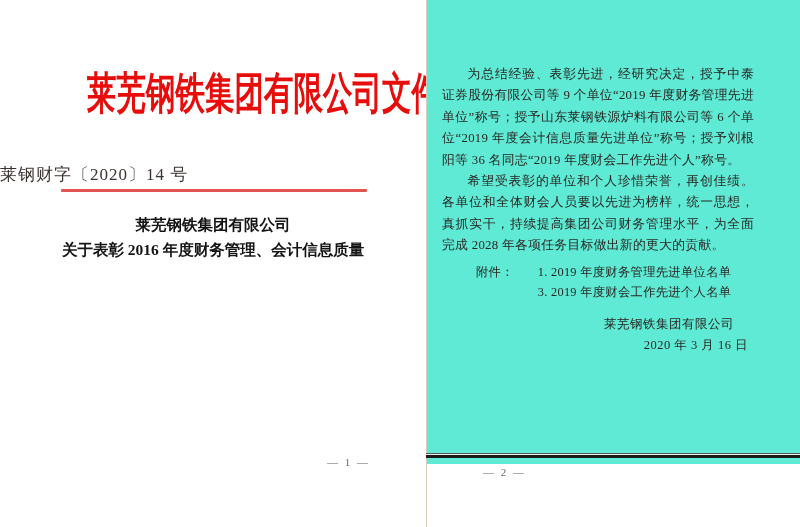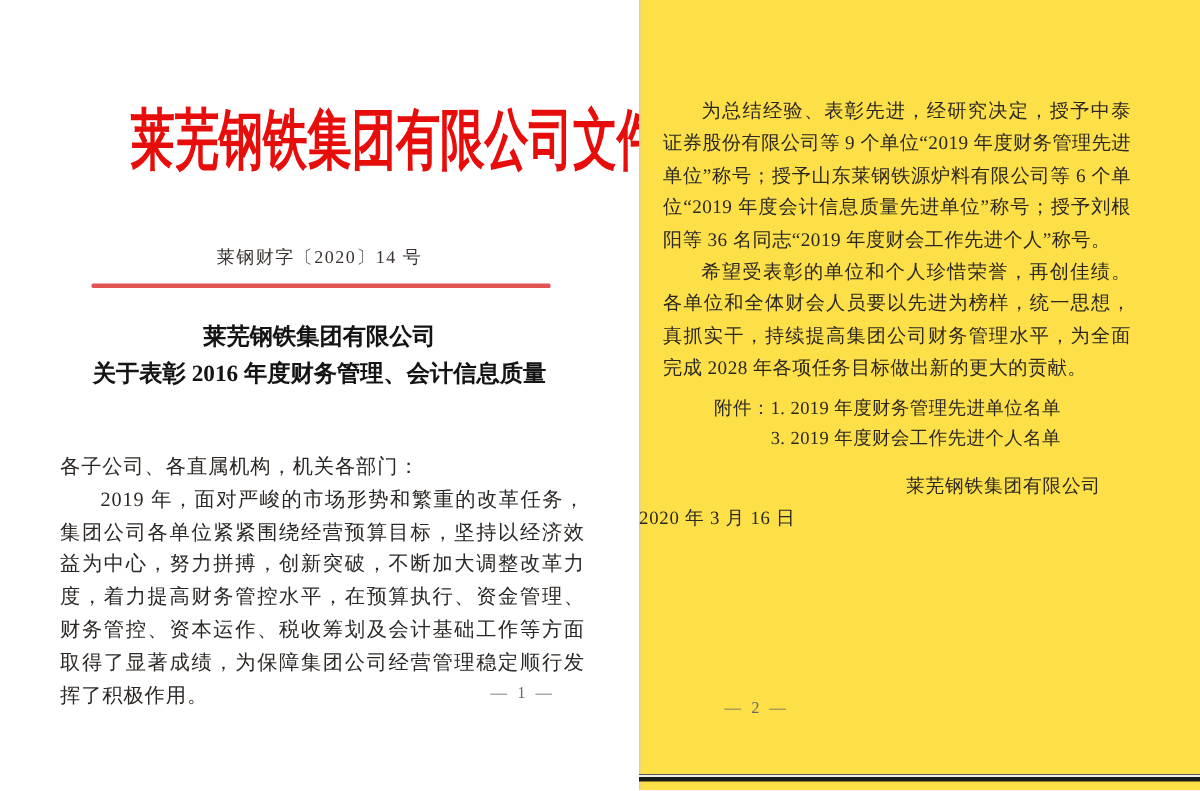--- a/index.html
+++ b/index.html
@@ -33,22 +33,21 @@
   }
   .letterhead .squeeze {
     display: inline-block;
     transform: scaleX(0.67);
     transform-origin: center;
   }
   .doc-number {
     position: absolute;
     left: 0; top: 163px;
     width: 100%;
-    text-align: center;
-    font-size: 12px;
+    font-size: 17px;
     color: #3a3330;
     letter-spacing: 1px;
   }
   .red-rule {
     position: absolute;
     left: 61px; top: 189px;
     width: 306px; height: 3px;
     background: #e25351;
     border-radius: 1px;
   }
@@ -79,22 +78,22 @@
     color: #6b6b6b;
     letter-spacing: 2px;
     white-space: nowrap;
   }
   .page-num-1 { left: 327px; top: 456px; }
 
   
   .page2 {
     position: absolute;
     left: 426px; top: 0;
-    width: 374px; height: 527px;
-    background: #fde047;
+    width: 374px; height: 464px;
+    background: #5eead4;
   }
   .page-divider {
     position: absolute;
     left: 0; top: 0;
     width: 1px; height: 527px;
     background: #d6cdbc;
   }
   .p2-body {
     position: absolute;
     left: 16px; top: 64px;
@@ -109,32 +108,32 @@
   .attachments {
     position: absolute;
     left: 50px; top: 262px;
     font-size: 12.3px;
     color: #2b2724;
     line-height: 20px;
     letter-spacing: 0.3px;
   }
   .attach-row { white-space: nowrap; }
   .attach-label { display: inline-block; vertical-align: top; }
-  .attach-items { display: inline-block; vertical-align: top; }
+  .attach-items { display: inline-block; vertical-align: top; margin-left: 24px; }
   .signature {
     position: absolute;
     left: 0; top: 314px;
     width: 374px;
     font-size: 12.5px;
     color: #2b2724;
     line-height: 21px;
     letter-spacing: 0.5px;
   }
   .sig-company { text-align: right; padding-right: 66px; }
-  .sig-date { text-align: left; padding-right: 76px; }
+  .sig-date { text-align: right; padding-right: 52px; }
   .page-num-2 { left: 57px; top: 466px; }
   .scan-bottom-bar {
     position: absolute;
     left: 0; bottom: 6px;
     width: 374px; height: 5px;
     background: linear-gradient(#555 0 1px, #f0efec 1px 2px, #191919 2px 5px);
   }
 </style>
 </head>
 <body>
@@ -143,24 +142,20 @@
 
   <div class="page1">
     <div class="letterhead">
       <span class="squeeze">莱芜钢铁集团有限公司文件</span>
     </div>
     <div class="doc-number">莱钢财字〔2020〕14 号</div>
     <div class="red-rule"></div>
     <div class="doc-title">
       <div>莱芜钢铁集团有限公司</div>
       <div>关于表彰 2016 年度财务管理、会计信息质量</div>
-    </div>
-    <div class="p1-body">
-      <div>各子公司、各直属机构，机关各部门：</div>
-      <div class="indent">2019 年，面对严峻的市场形势和繁重的改革任务，集团公司各单位紧紧围绕经营预算目标，坚持以经济效益为中心，努力拼搏，创新突破，不断加大调整改革力度，着力提高财务管控水平，在预算执行、资金管理、财务管控、资本运作、税收筹划及会计基础工作等方面取得了显著成绩，为保障集团公司经营管理稳定顺行发挥了积极作用。</div>
     </div>
     <div class="page-num page-num-1">— 1 —</div>
   </div>
 
   <div class="page2">
     <div class="page-divider"></div>
     <div class="p2-body">
       <p>为总结经验、表彰先进，经研究决定，授予中泰证券股份有限公司等 9 个单位“2019 年度财务管理先进单位”称号；授予山东莱钢铁源炉料有限公司等 6 个单位“2019 年度会计信息质量先进单位”称号；授予刘根阳等 36 名同志“2019 年度财会工作先进个人”称号。</p>
       <p>希望受表彰的单位和个人珍惜荣誉，再创佳绩。各单位和全体财会人员要以先进为榜样，统一思想，真抓实干，持续提高集团公司财务管理水平，为全面完成 2028 年各项任务目标做出新的更大的贡献。</p>
     </div>

